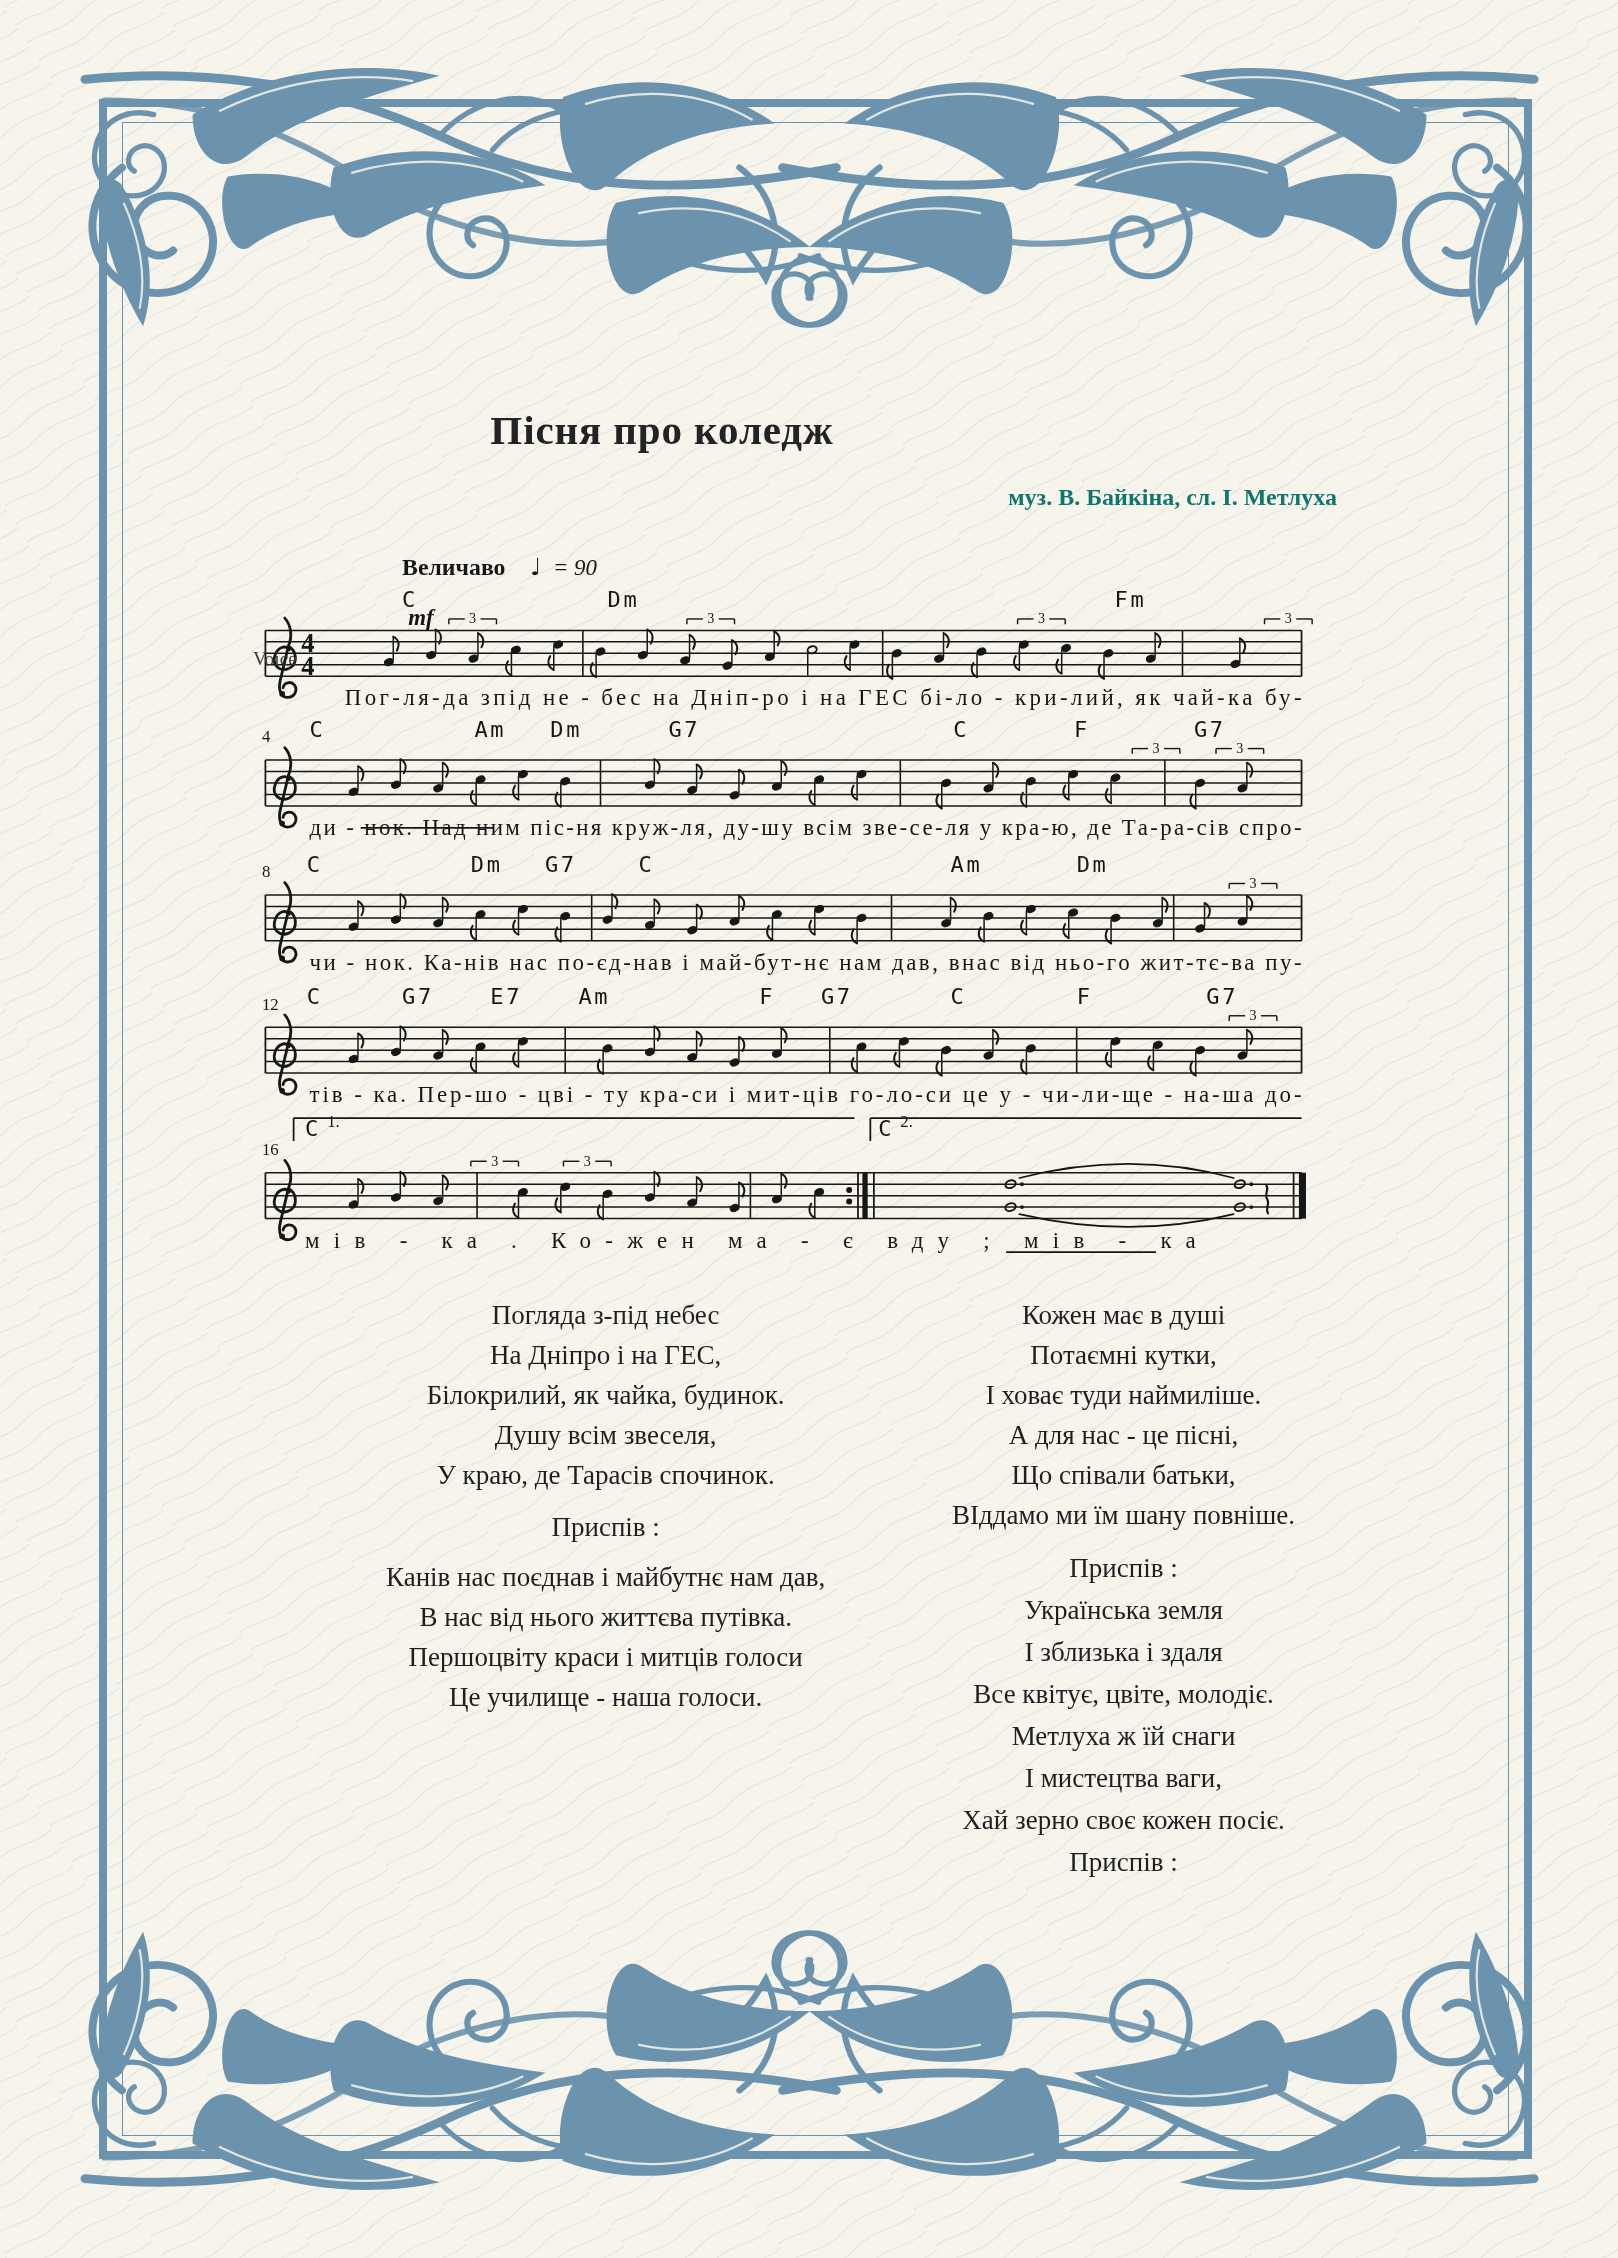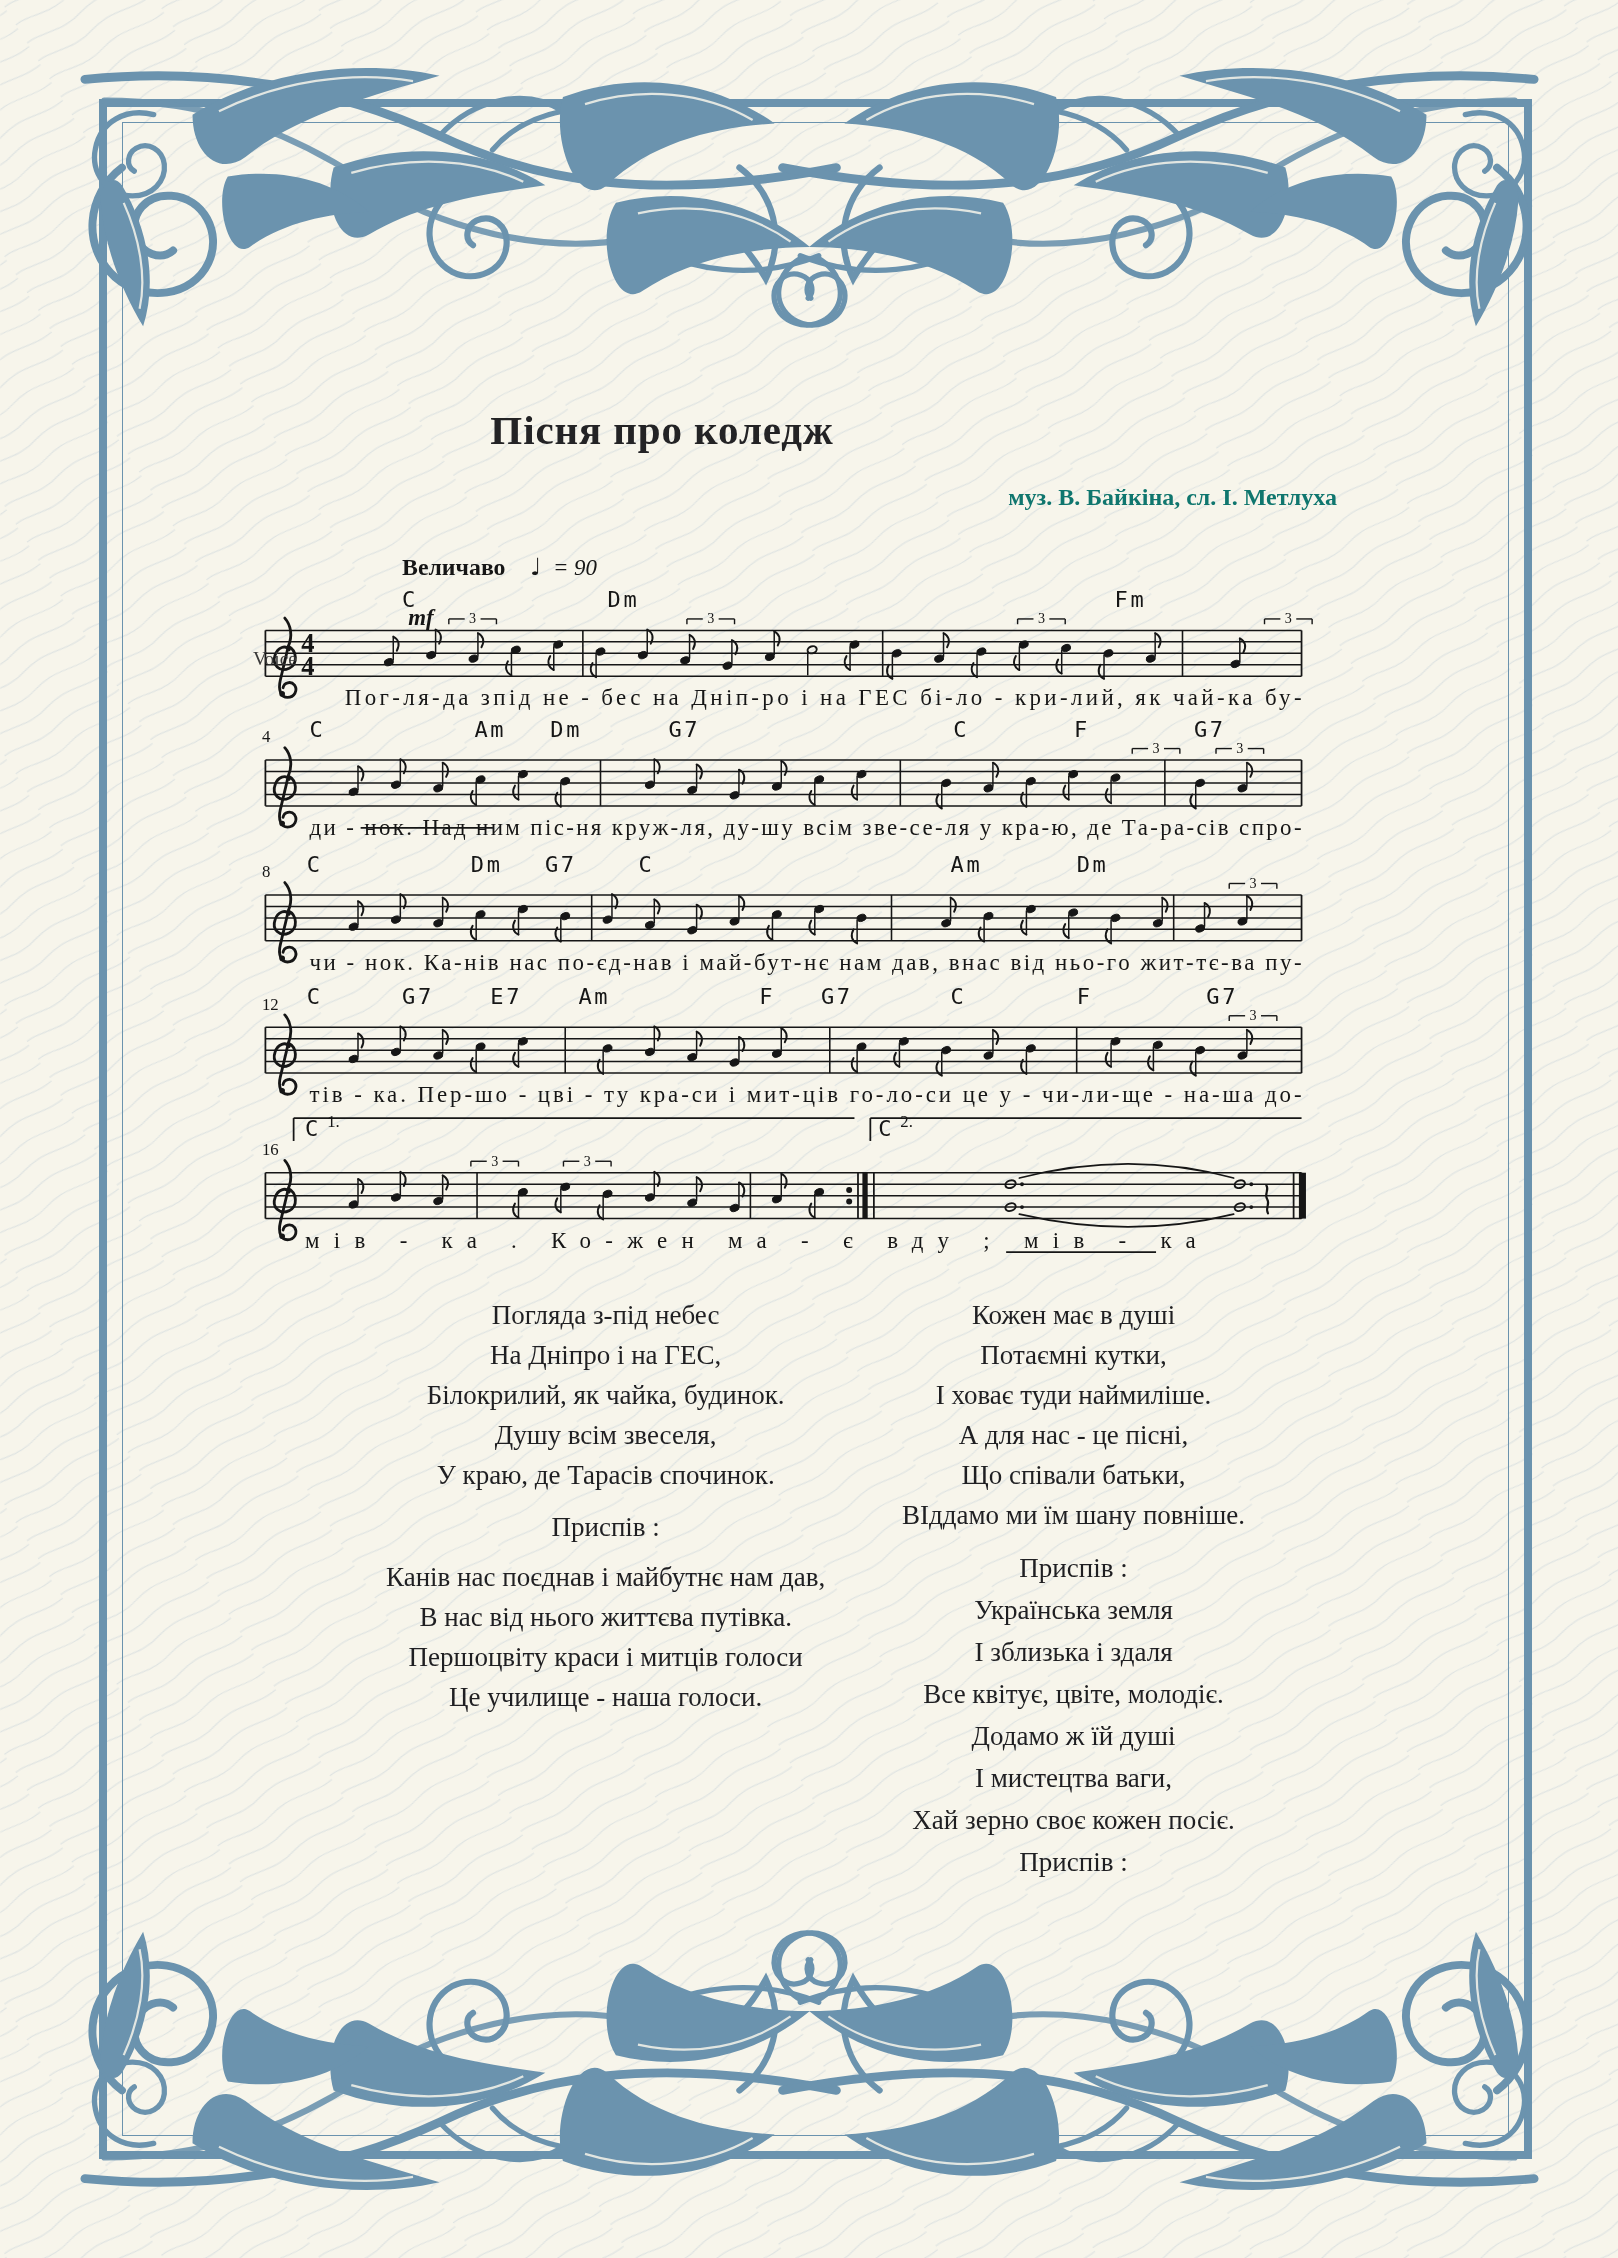--- a/index.html
+++ b/index.html
@@ -12,21 +12,21 @@
         border:1.8px solid #6b93ae;}
   .orn{position:absolute;left:0;top:0;pointer-events:none;}
   .title{position:absolute;left:212px;top:406px;width:900px;text-align:center;
         font-size:41px;font-weight:700;color:#232325;letter-spacing:0.9px;}
   .credits{position:absolute;left:759px;top:484px;width:578px;text-align:right;
         font-size:24px;font-weight:600;color:#0f766e;}
   #score{position:absolute;left:212px;top:529px;}
   .vcol{position:absolute;top:1295px;color:#1f1f22;font-size:27px;line-height:40px;
         white-space:nowrap;text-align:center;}
   .vcol.left{left:386px;}
-  .vcol.right{left:902px;font-family:Liberation Serif, serif;}
+  .vcol.right{left:952px;font-family:Liberation Serif, serif;}
   .vlabel{margin-top:12.4px;}
   .vblock.chorus{margin-top:10px;}
   .vblock.b2{margin-top:12.4px;line-height:42px;}
 </style>
 </head>
 <body>
 
 <div class="page">
 
   <svg class="bgwaves" width="1619" height="2258" viewBox="0 0 1835 2560">
@@ -584,21 +584,21 @@
         <div>А для нас - це пісні,</div>
         <div>Що співали батьки,</div>
         <div>ВІддамо ми їм шану повніше.</div>
       </div>
     <div class="vblock b2">
 
     <div>Приспів :</div>
         <div>Українська земля</div>
         <div>І зблизька і здаля</div>
         <div>Все квітує, цвіте, молодіє.</div>
-        <div>Додамо ж їй душі</div>
+        <div>Метлуха ж їй снаги</div>
         <div>І мистецтва ваги,</div>
         <div>Хай зерно своє кожен посіє.</div>
         <div>Приспів :</div>
       </div>
   </div>
 
 </div>
 
 
 </body></html>

